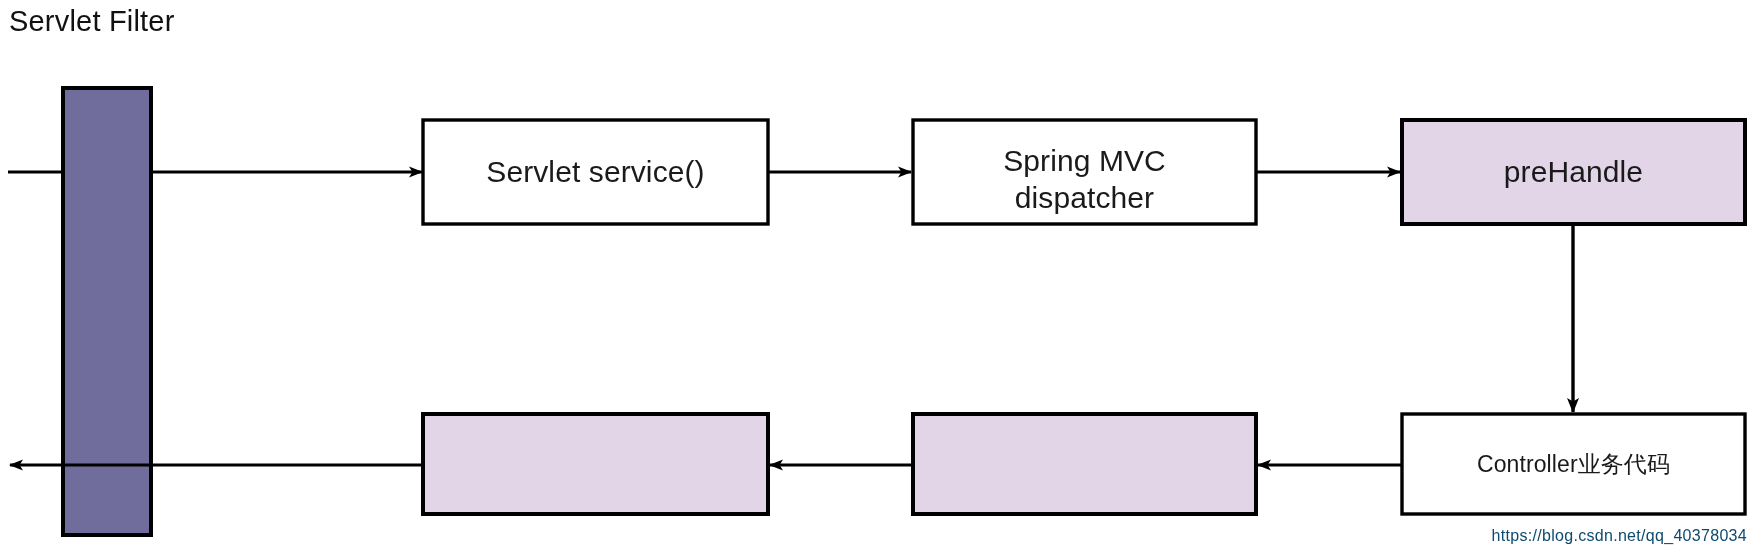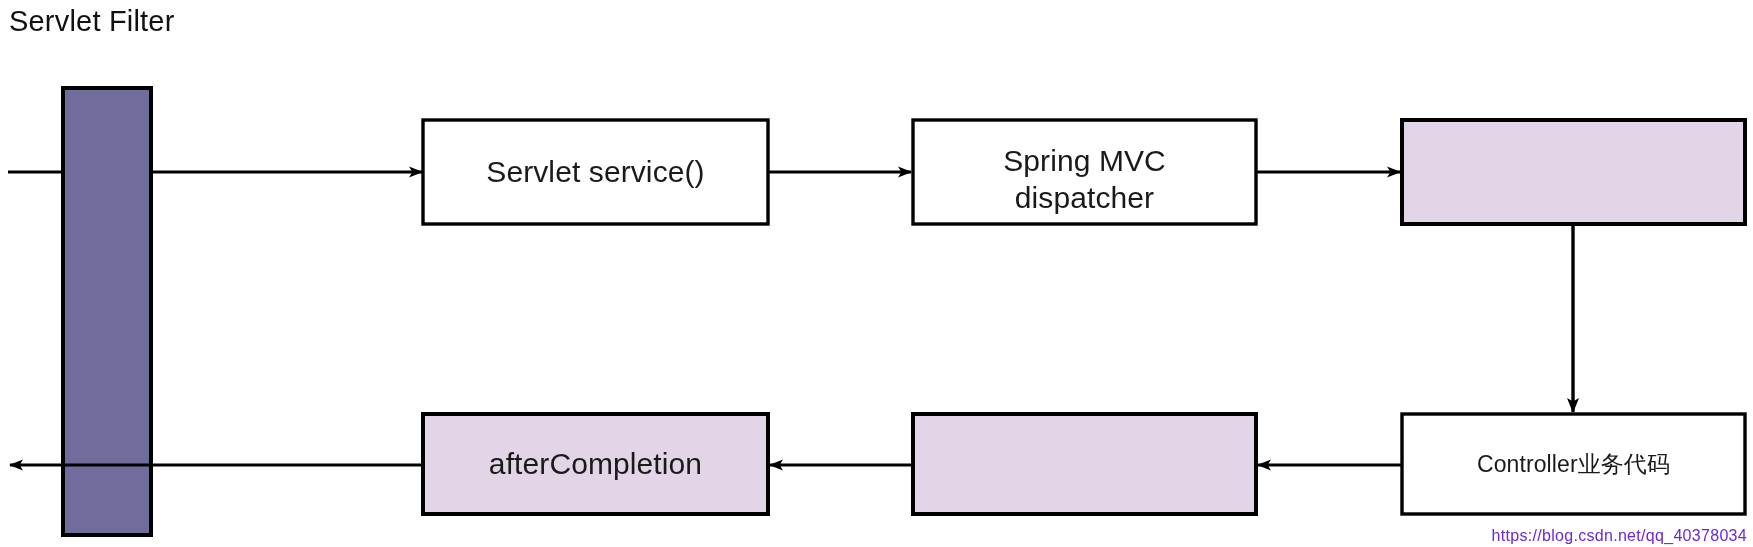--- a/index.html
+++ b/index.html
@@ -46,21 +46,21 @@
     font-size: 29px;
     color: #111111;
     font-family: "Liberation Sans", "DejaVu Sans", sans-serif;
     letter-spacing: 0.2px;
   }
   .watermark {
     position: absolute;
     right: 6px;
     bottom: 2px;
     font-size: 16px;
-    color: #6d28d9;
+    color: #0c4a6e;
     font-family: "Liberation Sans", "DejaVu Sans", sans-serif;
     letter-spacing: 0.3px;
     user-select: none;
   }
 </style>
 </head>
 <body>
 
 <div id="canvas">
 
@@ -106,21 +106,21 @@
     <line x1="913" y1="465" x2="770" y2="465" stroke="#000000" stroke-width="3.2" marker-end="url(#arrowL)"></line>
 
     <line x1="423" y1="465" x2="10" y2="465" stroke="#000000" stroke-width="3.2" marker-end="url(#arrowL)"></line>
   </svg>
 
   <div class="node-label" style="left:423px; top:120px; width:345px; height:104px;">Servlet service()</div>
 
   <div class="node-label" style="left:913px; top:120px; width:343px; height:104px;margin-top:8px;">Spring MVC
 dispatcher</div>
 
+  <div class="node-label" style="left:1402px; top:120px; width:343px; height:104px;">preHandle</div>
 
   <div class="node-label" style="left:1402px; top:414px; width:343px; height:100px; font-size:23px;">Controller业务代码</div>
 
 
-  <div class="node-label" style="left:423px; top:414px; width:345px; height:100px;">afterCompletion</div>
 
   <div class="watermark">https://blog.csdn.net/qq_40378034</div>
 
 </div>
 
 </body></html>

